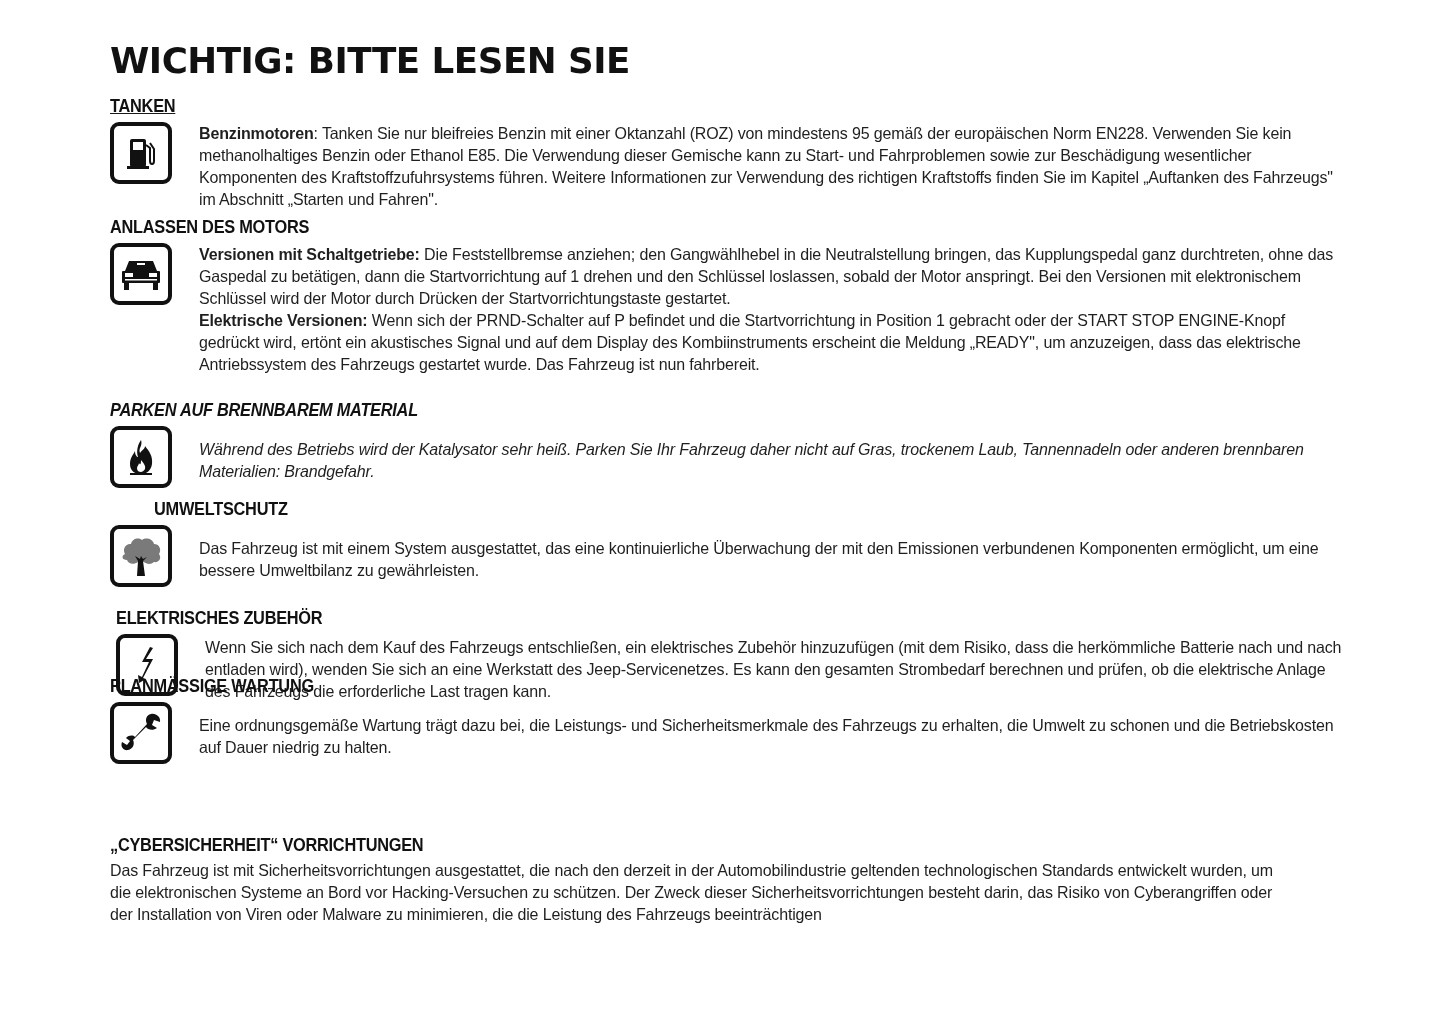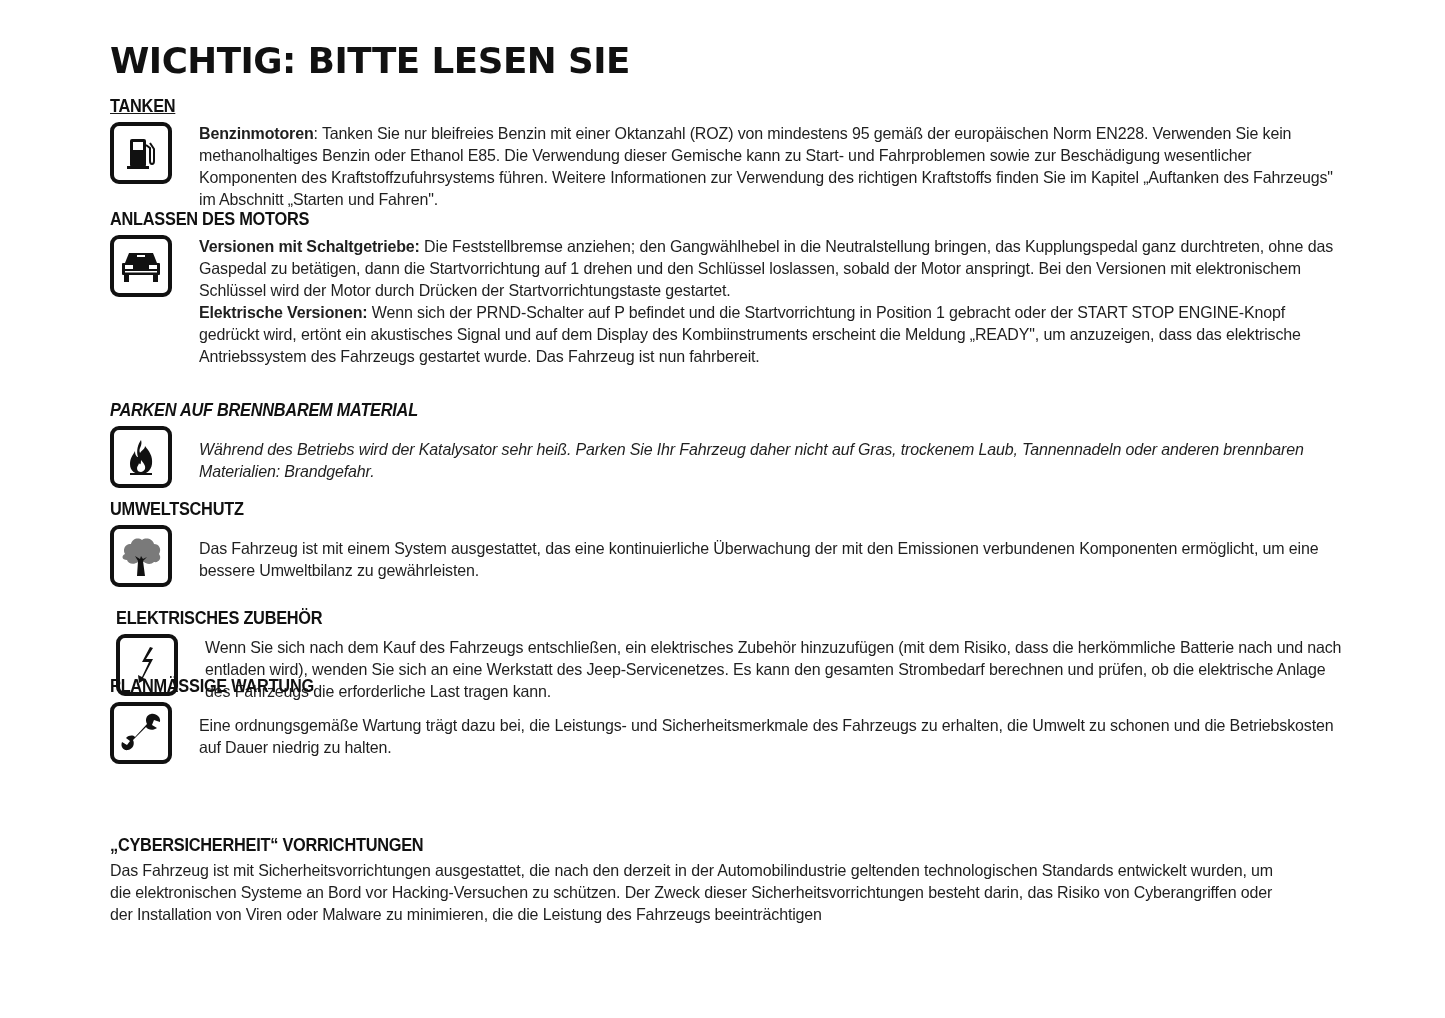--- a/index.html
+++ b/index.html
@@ -60,21 +60,21 @@
       <rect x="9" y="7" width="10" height="8" fill="#fff"></rect>
       <rect x="3" y="31" width="22" height="3" fill="#111"></rect>
       <path d="M22 10 L26 13 L26 26 Q26 29 28 29 Q30 29 30 26 L30 14 L26 8" fill="none" stroke="#111" stroke-width="2"></path>
     </svg>
   </div>
   <div class="body-text" style="top:27px;">
     <p><b>Benzinmotoren</b><span>: </span><span>Tanken Sie nur bleifreies Benzin mit einer Oktanzahl (ROZ) von mindestens 95 gemäß der europäischen Norm EN228. Verwenden Sie kein methanolhaltiges Benzin oder Ethanol E85. Die Verwendung dieser Gemische kann zu Start- und Fahrproblemen sowie zur Beschädigung wesentlicher Komponenten des Kraftstoffzufuhrsystems führen. Weitere Informationen zur Verwendung des richtigen Kraftstoffs finden Sie im Kapitel „Auftanken des Fahrzeugs" im Abschnitt „Starten und Fahren".</span></p>
   </div>
 </div>
 
-<div class="section" style="top:208px; height:160px;">
+<div class="section" style="top:216px; height:160px;">
   <div class="section-heading">ANLASSEN DES MOTORS</div>
   <div class="icon-box" style="top:27px;">
     <svg width="42" height="34" viewBox="0 0 42 34">
       <path d="M9 4 L33 4 L37 14 L5 14 Z" fill="#111"></path>
       <rect x="17" y="6" width="8" height="2" fill="#fff"></rect>
       <rect x="2" y="14" width="38" height="12" rx="1" fill="#111"></rect>
       <rect x="5" y="16" width="8" height="4" fill="#fff"></rect>
       <rect x="29" y="16" width="8" height="4" fill="#fff"></rect>
       <rect x="5" y="22" width="32" height="1.5" fill="#fff"></rect>
       <rect x="4" y="26" width="5" height="7" fill="#111"></rect>
@@ -94,21 +94,21 @@
       <path d="M15 2 C17 8 12 10 14 15 C16 12 19 11 19 8 C23 13 27 18 26 26 C25 33 20 36 15 36 C9 36 4 33 4 26 C4 20 7 17 9 13 C9 17 11 19 12 19 C10 13 12 6 15 2 Z" fill="#111"></path>
       <path d="M15 22 C17 25 20 27 19 31 C18 33 16 34 15 34 C13 34 11 33 11 30 C11 28 13 27 13 25 C14 27 15 27 15 22 Z" fill="#fff"></path>
       <rect x="4" y="35" width="22" height="2" fill="#111"></rect>
     </svg>
   </div>
   <div class="body-text" style="top:39px;">
     <p><span>Während des Betriebs wird der Katalysator sehr heiß. Parken Sie Ihr Fahrzeug daher nicht auf Gras, trockenem Laub, Tannennadeln oder anderen brennbaren Materialien: Brandgefahr.</span></p>
   </div>
 </div>
 
-<div class="section" style="top:498px; height:100px;">
+<div class="section" style="top:498px; height:100px;padding-left:44px;">
   <div class="section-heading">UMWELTSCHUTZ</div>
   <div class="icon-box" style="top:27px;">
     <svg width="44" height="44" viewBox="0 0 44 44">
       <path d="M6 20 C3 15 7 9 12 10 C13 5 19 3 23 6 C27 3 34 5 35 10 C40 10 43 15 40 20 C43 24 40 29 35 28 C32 31 27 30 25 28 L19 28 C15 31 9 30 8 26 C3 26 2 22 6 20 Z" fill="#7a7a7a"></path>
       <path d="M19 27 L18 42 L26 42 L24 27 L28 23 L24 25 L22 22 L21 25 L16 22 Z" fill="#111"></path>
     </svg>
   </div>
   <div class="body-text" style="top:39px;">
     <p><span>Das Fahrzeug ist mit einem System ausgestattet, das eine kontinuierliche Überwachung der mit den Emissionen verbundenen Komponenten ermöglicht, um eine bessere Umweltbilanz zu gewährleisten.</span></p>
   </div>

